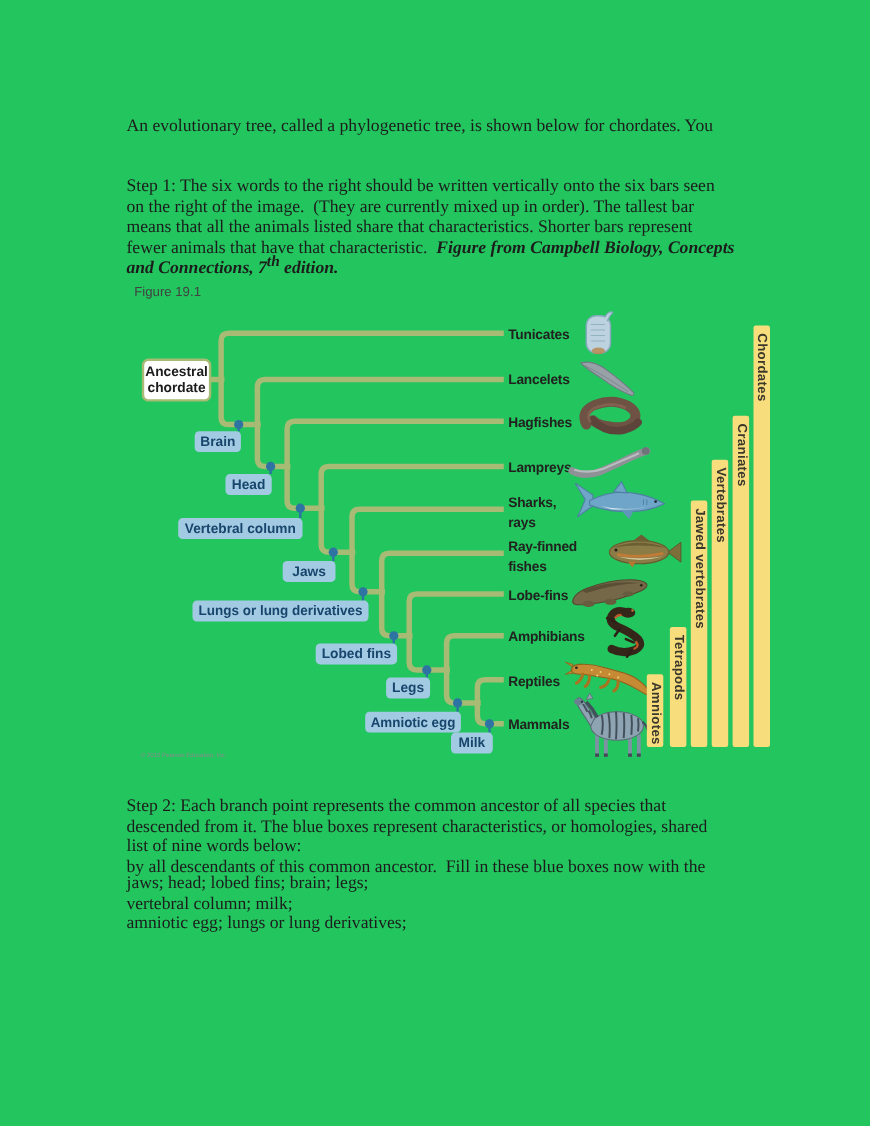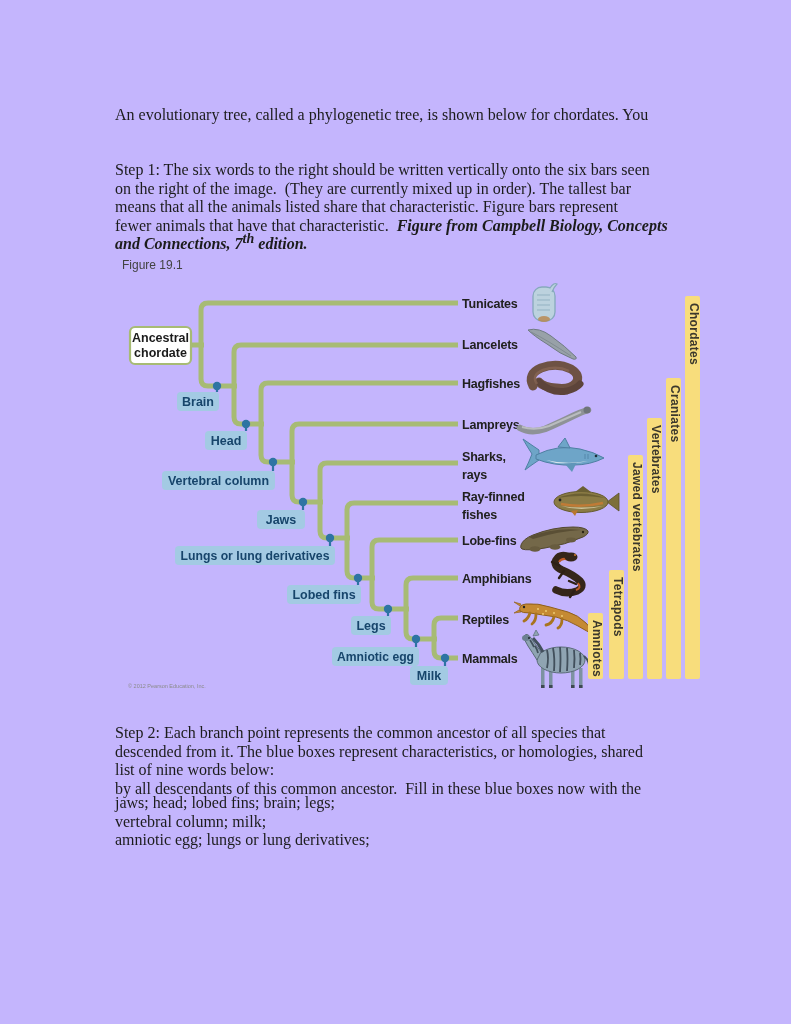--- a/index.html
+++ b/index.html
@@ -1,17 +1,17 @@
 <!DOCTYPE html>
 <html><head>
 <meta charset="utf-8">
 <style>
   html,body{margin:0;padding:0;background:#ffffff;}
   body{width:791px;height:1024px;position:relative;font-family:"Liberation Serif",serif;}
-  .page{position:absolute;inset:0;background:#c4b5fd;}
+  .page{position:absolute;inset:0;background:#22c55e;}
   .para{position:absolute;left:115px;width:585px;font-size:16px;line-height:18.6px;color:#1c1c1c;}
   .para .line{display:block;white-space:pre;}
   .para i{font-style:italic;font-weight:bold;}
   .para sup{font-size:14px;line-height:0;}
   #p1{top:90px;}
   #p2{top:145px;}
   #p3{top:708px;}
   #p4{top:778px;}
   svg text{font-family:"Liberation Sans",sans-serif;}
   .fig-title{font-size:12px;fill:#424242;}
@@ -31,21 +31,21 @@
 
 <div class="page">
 
   <p class="para" id="p1">
     <span class="line">An evolutionary tree, called a phylogenetic tree, is shown below for chordates. You</span>
   </p>
 
   <p class="para" id="p2">
     <span class="line">Step 1: The six words to the right should be written vertically onto the six bars seen</span>
     <span class="line">on the right of the image.  (They are currently mixed up in order). The tallest bar</span>
-    <span class="line">means that all the animals listed share that characteristic. Figure bars represent</span>
+    <span class="line">means that all the animals listed share that characteristics. Shorter bars represent</span>
     <span class="line"><span>fewer animals that have that characteristic.  </span><i>Figure from Campbell Biology, Concepts</i></span>
     <span class="line"><i>and Connections, 7</i><sup><i>th</i></sup><i> edition.</i></span>
   </p>
 
   <svg style="position:absolute;left:115px;top:253px;" width="600" height="447" viewBox="115 253 600 447" xmlns="http://www.w3.org/2000/svg">
 
     <text class="fig-title" x="122" y="269">Figure 19.1</text>
 
     <g>
       <path class="branch" d="M190 345 L 204 345"></path>

